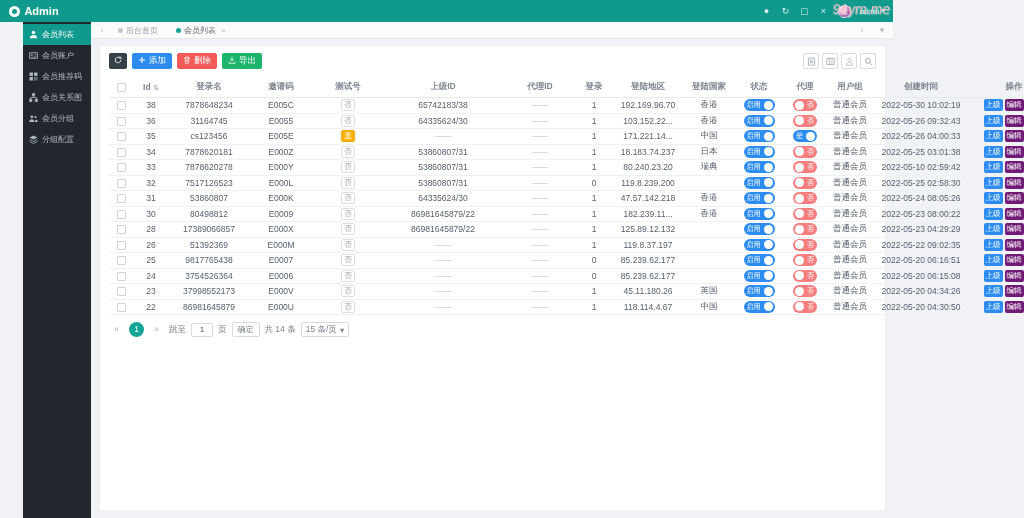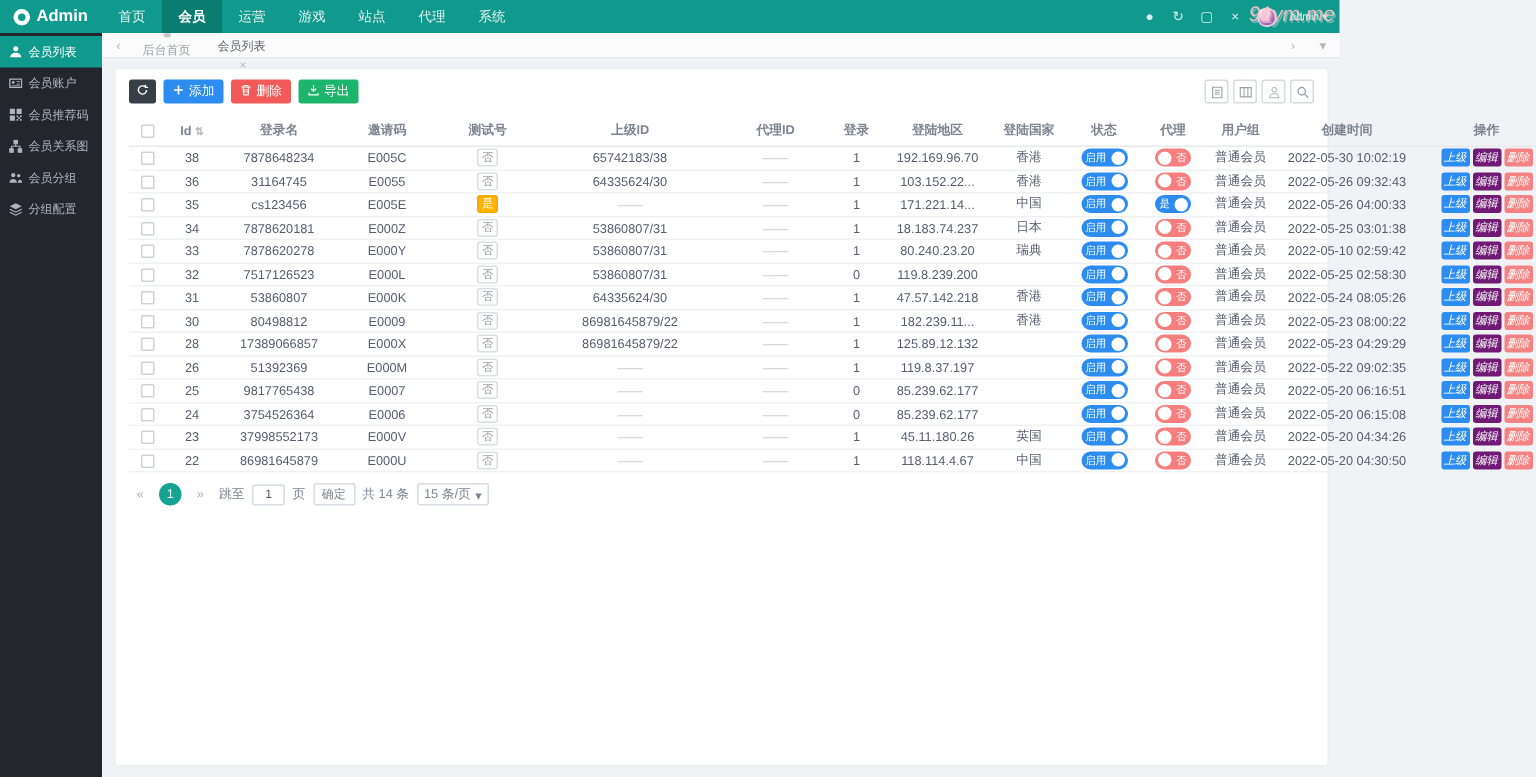--- a/index.html
+++ b/index.html
@@ -13,33 +13,33 @@
   .brand-logo::after { content:""; position:absolute; left:3px; top:3px; width:5px; height:5px; border-radius:50%; background:#109a8d; }
   .tm-item { padding:0 11px; line-height:22px; font-size:9px; color:#e3f2f0; cursor:pointer; display:inline-block; }
   .tm-item.active { background:#0b7c71; color:#fff; font-weight:bold; }
   .nav-right { margin-left:auto; display:flex; align-items:center; gap:9px; padding-right:8px; }
   .nav-ic { font-size:9px; color:#d8eeec; width:12px; text-align:center; cursor:pointer; }
   .avatar { width:13px; height:13px; border-radius:50%; background:radial-gradient(circle at 35% 30%, #f3c7d8 0 30%, #b06ab3 60%, #6f5aa8 100%); border:1px solid rgba(255,255,255,.6); }
   .username { font-size:7px; color:#eafaf8; display:flex; align-items:center; gap:2px; cursor:pointer; }
   .watermark { position:absolute; right:3px; top:1px; font-size:14px; font-style:italic; color:rgba(255,193,200,.9); text-shadow:1px 1px 0 rgba(255,255,255,.35); pointer-events:none; }
 
   
-  .layout { flex:1; display:flex; min-height:0; }
+  .layout { flex:1; display:flex; min-height:0;margin-left:23px; }
   .sidebar { width:68px; min-width:68px; background:#23272d; padding-top:2px; }
   .sb-item { display:flex; align-items:center; gap:4px; padding:0 6px; height:21px; font-size:8px; color:#aeb6bf; cursor:pointer; }
   .sb-item.active { background:#109a8d; color:#fff; }
   .sb-item .icn { width:9px; height:9px; display:inline-flex; }
   .sb-item .icn svg { width:9px; height:9px; fill:currentColor; stroke-width:0; }
 
   .main { flex:1; display:flex; flex-direction:column; min-width:0; }
 
   
   .tabsbar { height:17px; background:#fbfbfb; border-bottom:1px solid #e4e6e9; display:flex; align-items:center; font-size:8px; color:#9aa0a8; padding:0 4px; }
   .tab-nav-btn { width:14px; text-align:center; color:#b4b9c0; cursor:pointer; font-size:9px; }
-  .tab { display:flex; align-items:center; gap:3px; padding:0 9px; height:17px; cursor:pointer; color:#9aa0a8;flex-direction:column; }
+  .tab { display:flex; align-items:center; gap:3px; padding:0 9px; height:17px; cursor:pointer; color:#9aa0a8; }
   .tab .dot { width:5px; height:5px; border-radius:50%; background:#c3c7cc; }
   .tab.active { color:#5f6770; }
   .tab.active .dot { background:#14a493; }
   .tab .close-x { font-size:8px; color:#b7bcc2; margin-left:2px; }
   .tabs-right { margin-left:auto; display:flex; gap:6px; }
 
   
   .content { flex:1; padding:7px 8px 8px 9px; min-height:0; }
   .panel { background:#fff; border-radius:2px; height:100%; padding:7px 9px; box-shadow:0 0 2px rgba(0,0,0,.05); }
 
@@ -63,21 +63,21 @@
   .cb { display:inline-block; width:9px; height:9px; border:1px solid #cfd3d8; border-radius:1px; background:#fff; vertical-align:middle; cursor:pointer; }
   .muted { color:#c5c8ce; }
   .badge { display:inline-block; min-width:11px; padding:0 2px; font-size:7.5px; line-height:10px; border-radius:2px; }
   .badge.no { border:1px solid #dcdee2; color:#9aa0a8; background:#fff; }
   .badge.yes { background:#ffb400; color:#fff; border:1px solid #f5a700; }
   .switch { display:inline-flex; align-items:center; height:12px; border-radius:7px; padding:0 2px; gap:2px; cursor:pointer; }
   .switch .txt { font-style:normal; font-size:7px; color:#fff; padding:0 1px; }
   .switch .knob { width:9px; height:9px; border-radius:50%; background:#fff; display:inline-block; }
   .switch.on { background:#2d8cf0; }
   .switch.off { background:#f77e7e; }
-  .act { display:inline-block; padding:1px 2px; margin:0 1px; border-radius:2px; font-size:7.5px; color:#fff; cursor:pointer;font-style:italic; }
+  .act { display:inline-block; padding:1px 2px; margin:0 1px; border-radius:2px; font-size:7.5px; color:#fff; cursor:pointer; }
   .a-blue { background:#2d8cf0; }
   .a-green { background:#701a75; }
   .a-red { background:#f58282; }
 
   
   .pagination { display:flex; align-items:center; gap:5px; margin-top:7px; font-size:8.5px; color:#7d8590; }
   .pg-btn { min-width:15px; height:15px; line-height:15px; text-align:center; color:#aab0b7; cursor:pointer; }
   .pg-num { width:15px; height:15px; line-height:15px; border-radius:50%; background:#14a493; color:#fff; text-align:center; cursor:pointer; }
   .pg-input { width:22px; height:14px; border:1px solid #d7dade; border-radius:2px; font-size:8px; text-align:center; color:#555; }
   .pg-confirm { height:15px; padding:0 5px; border:1px solid #d7dade; background:#fff; border-radius:2px; font-size:8px; color:#7d8590; cursor:pointer; }
@@ -86,21 +86,20 @@
 </head>
 <body>
 
 <div class="app">
 
   <header class="navbar">
     <div class="brand">
       <span class="brand-logo"></span>
       <span>Admin</span>
     </div>
-    <nav class="topmenu"><a class="tm-item">首页</a><a class="tm-item active">会员</a><a class="tm-item">运营</a><a class="tm-item">游戏</a><a class="tm-item">站点</a><a class="tm-item">代理</a><a class="tm-item">系统</a></nav>
     <div class="nav-right">
       <span class="nav-icons" style="display:flex;gap:7px;">
           <span class="nav-ic">●</span>
           <span class="nav-ic">↻</span>
           <span class="nav-ic">▢</span>
           <span class="nav-ic">×</span>
         </span>
       <span class="avatar"></span>
       <span class="username">
         <span>admin</span>

